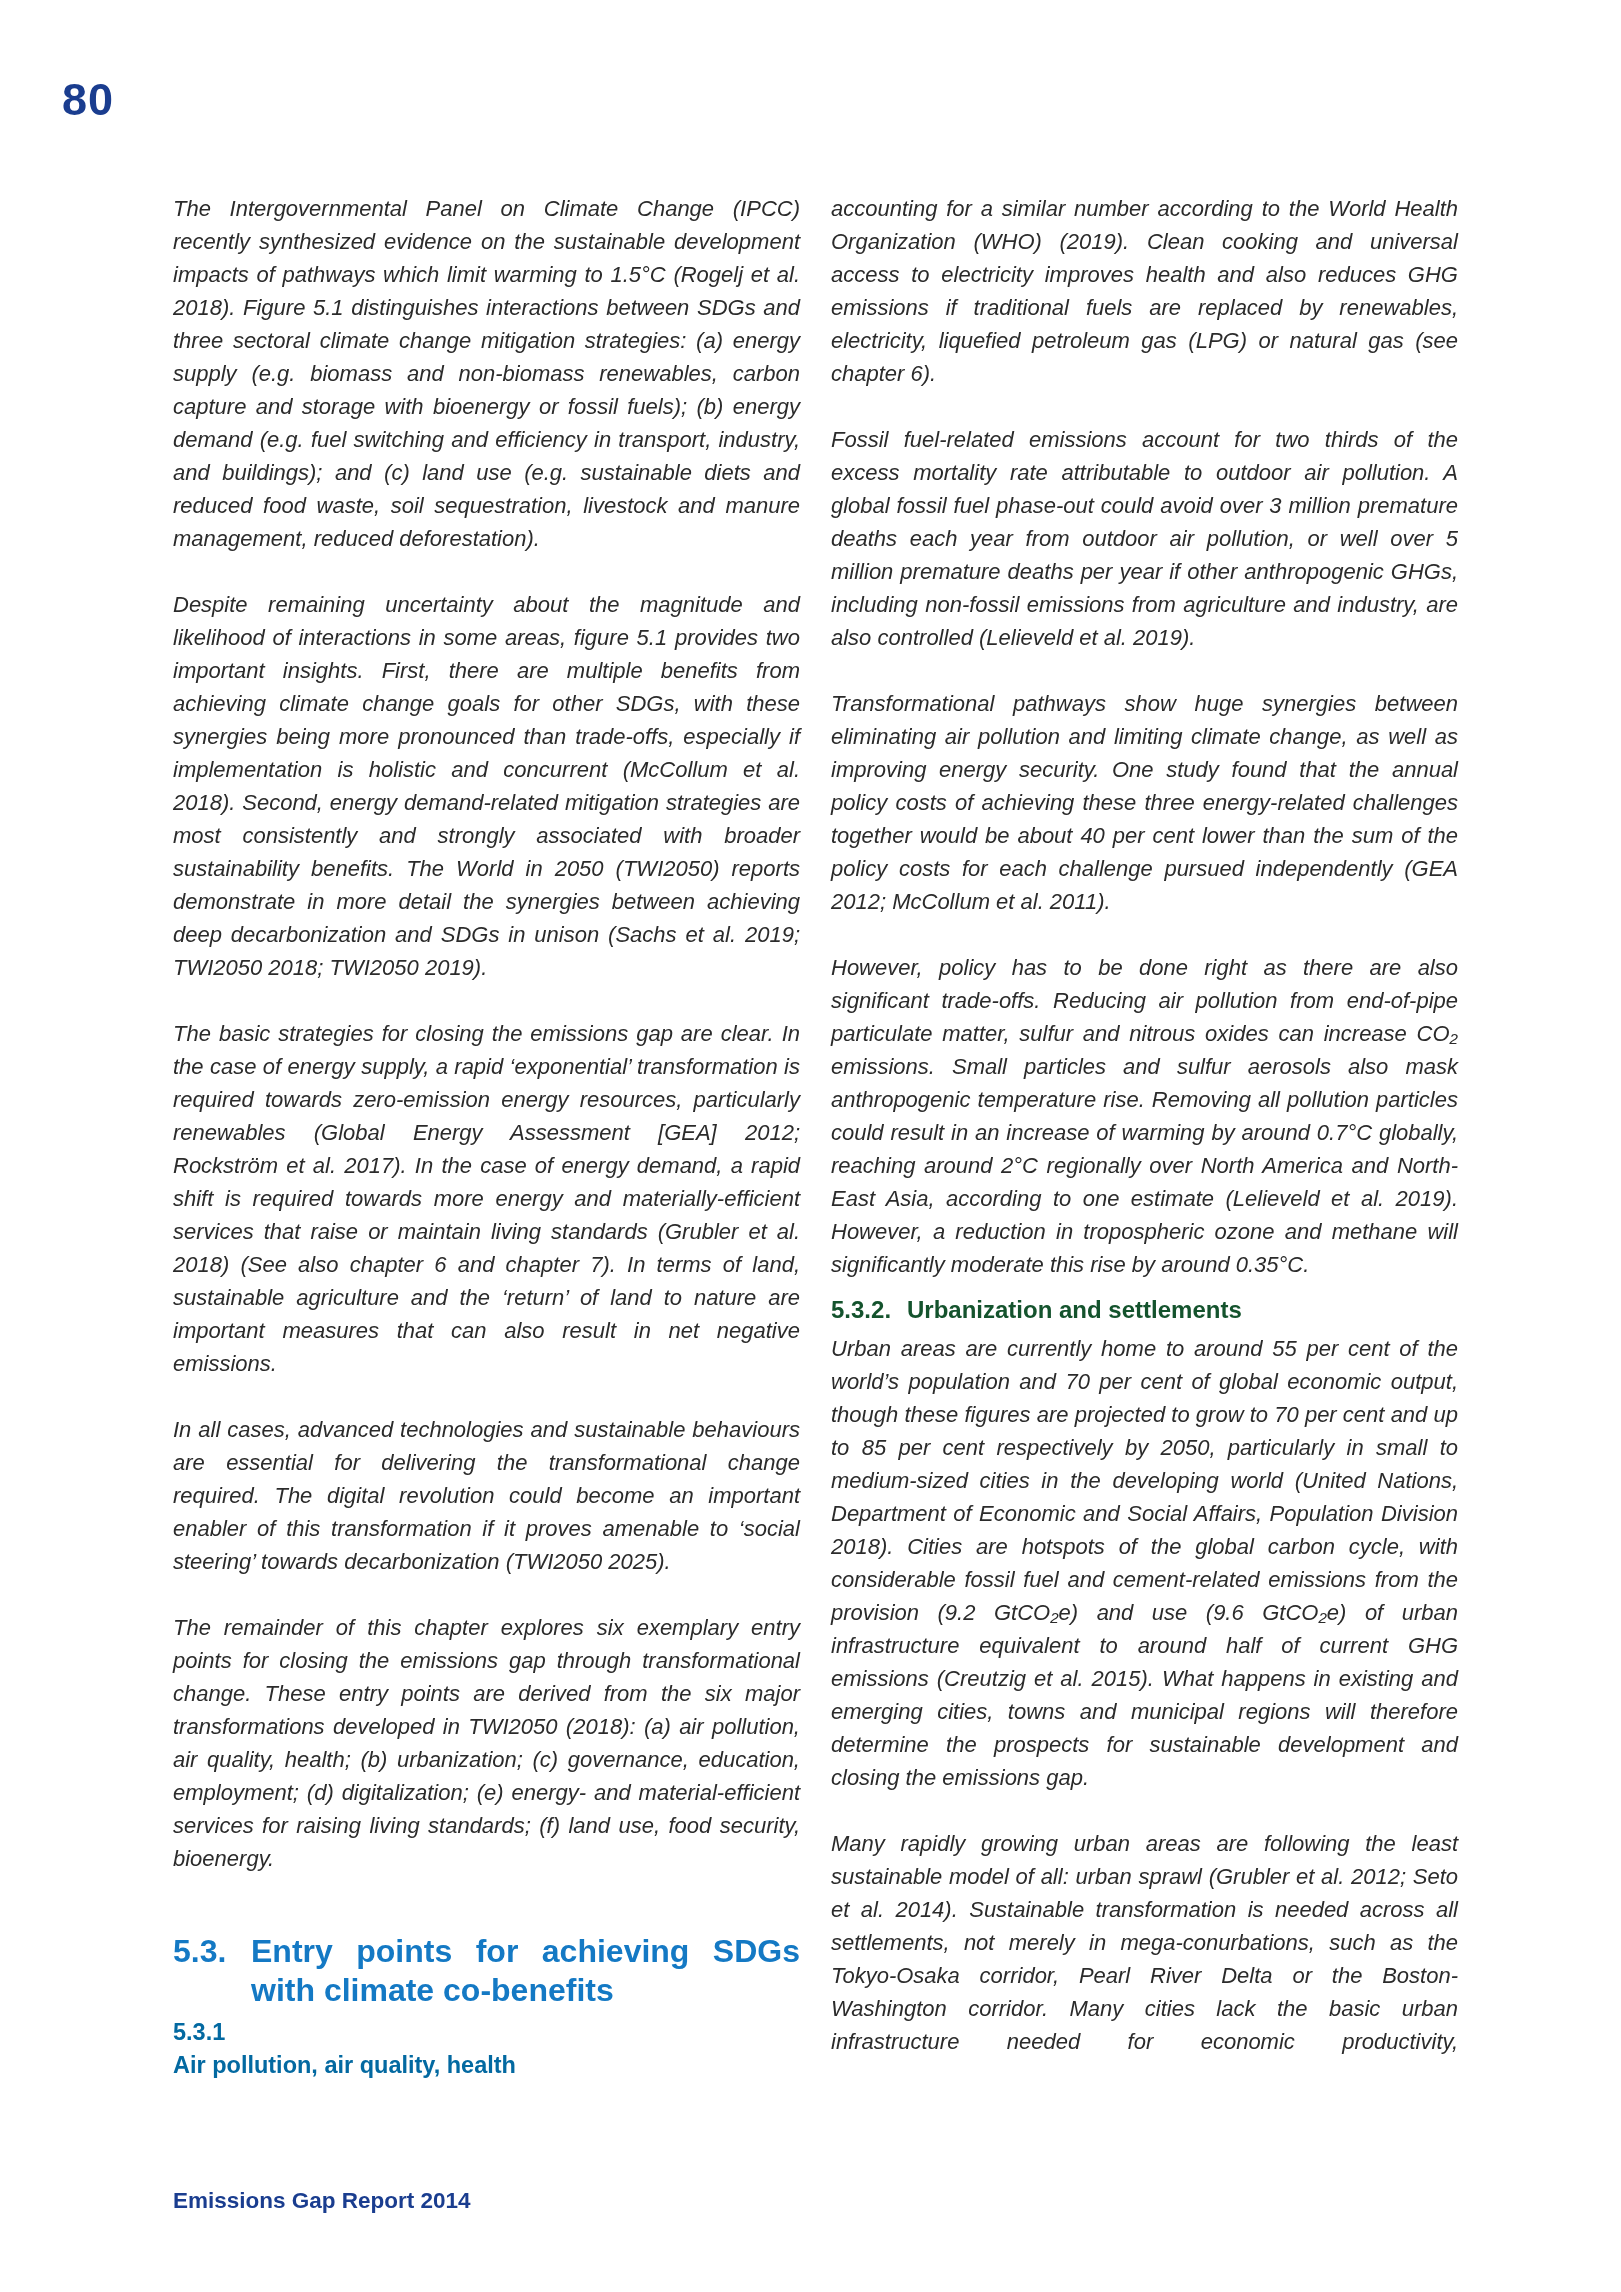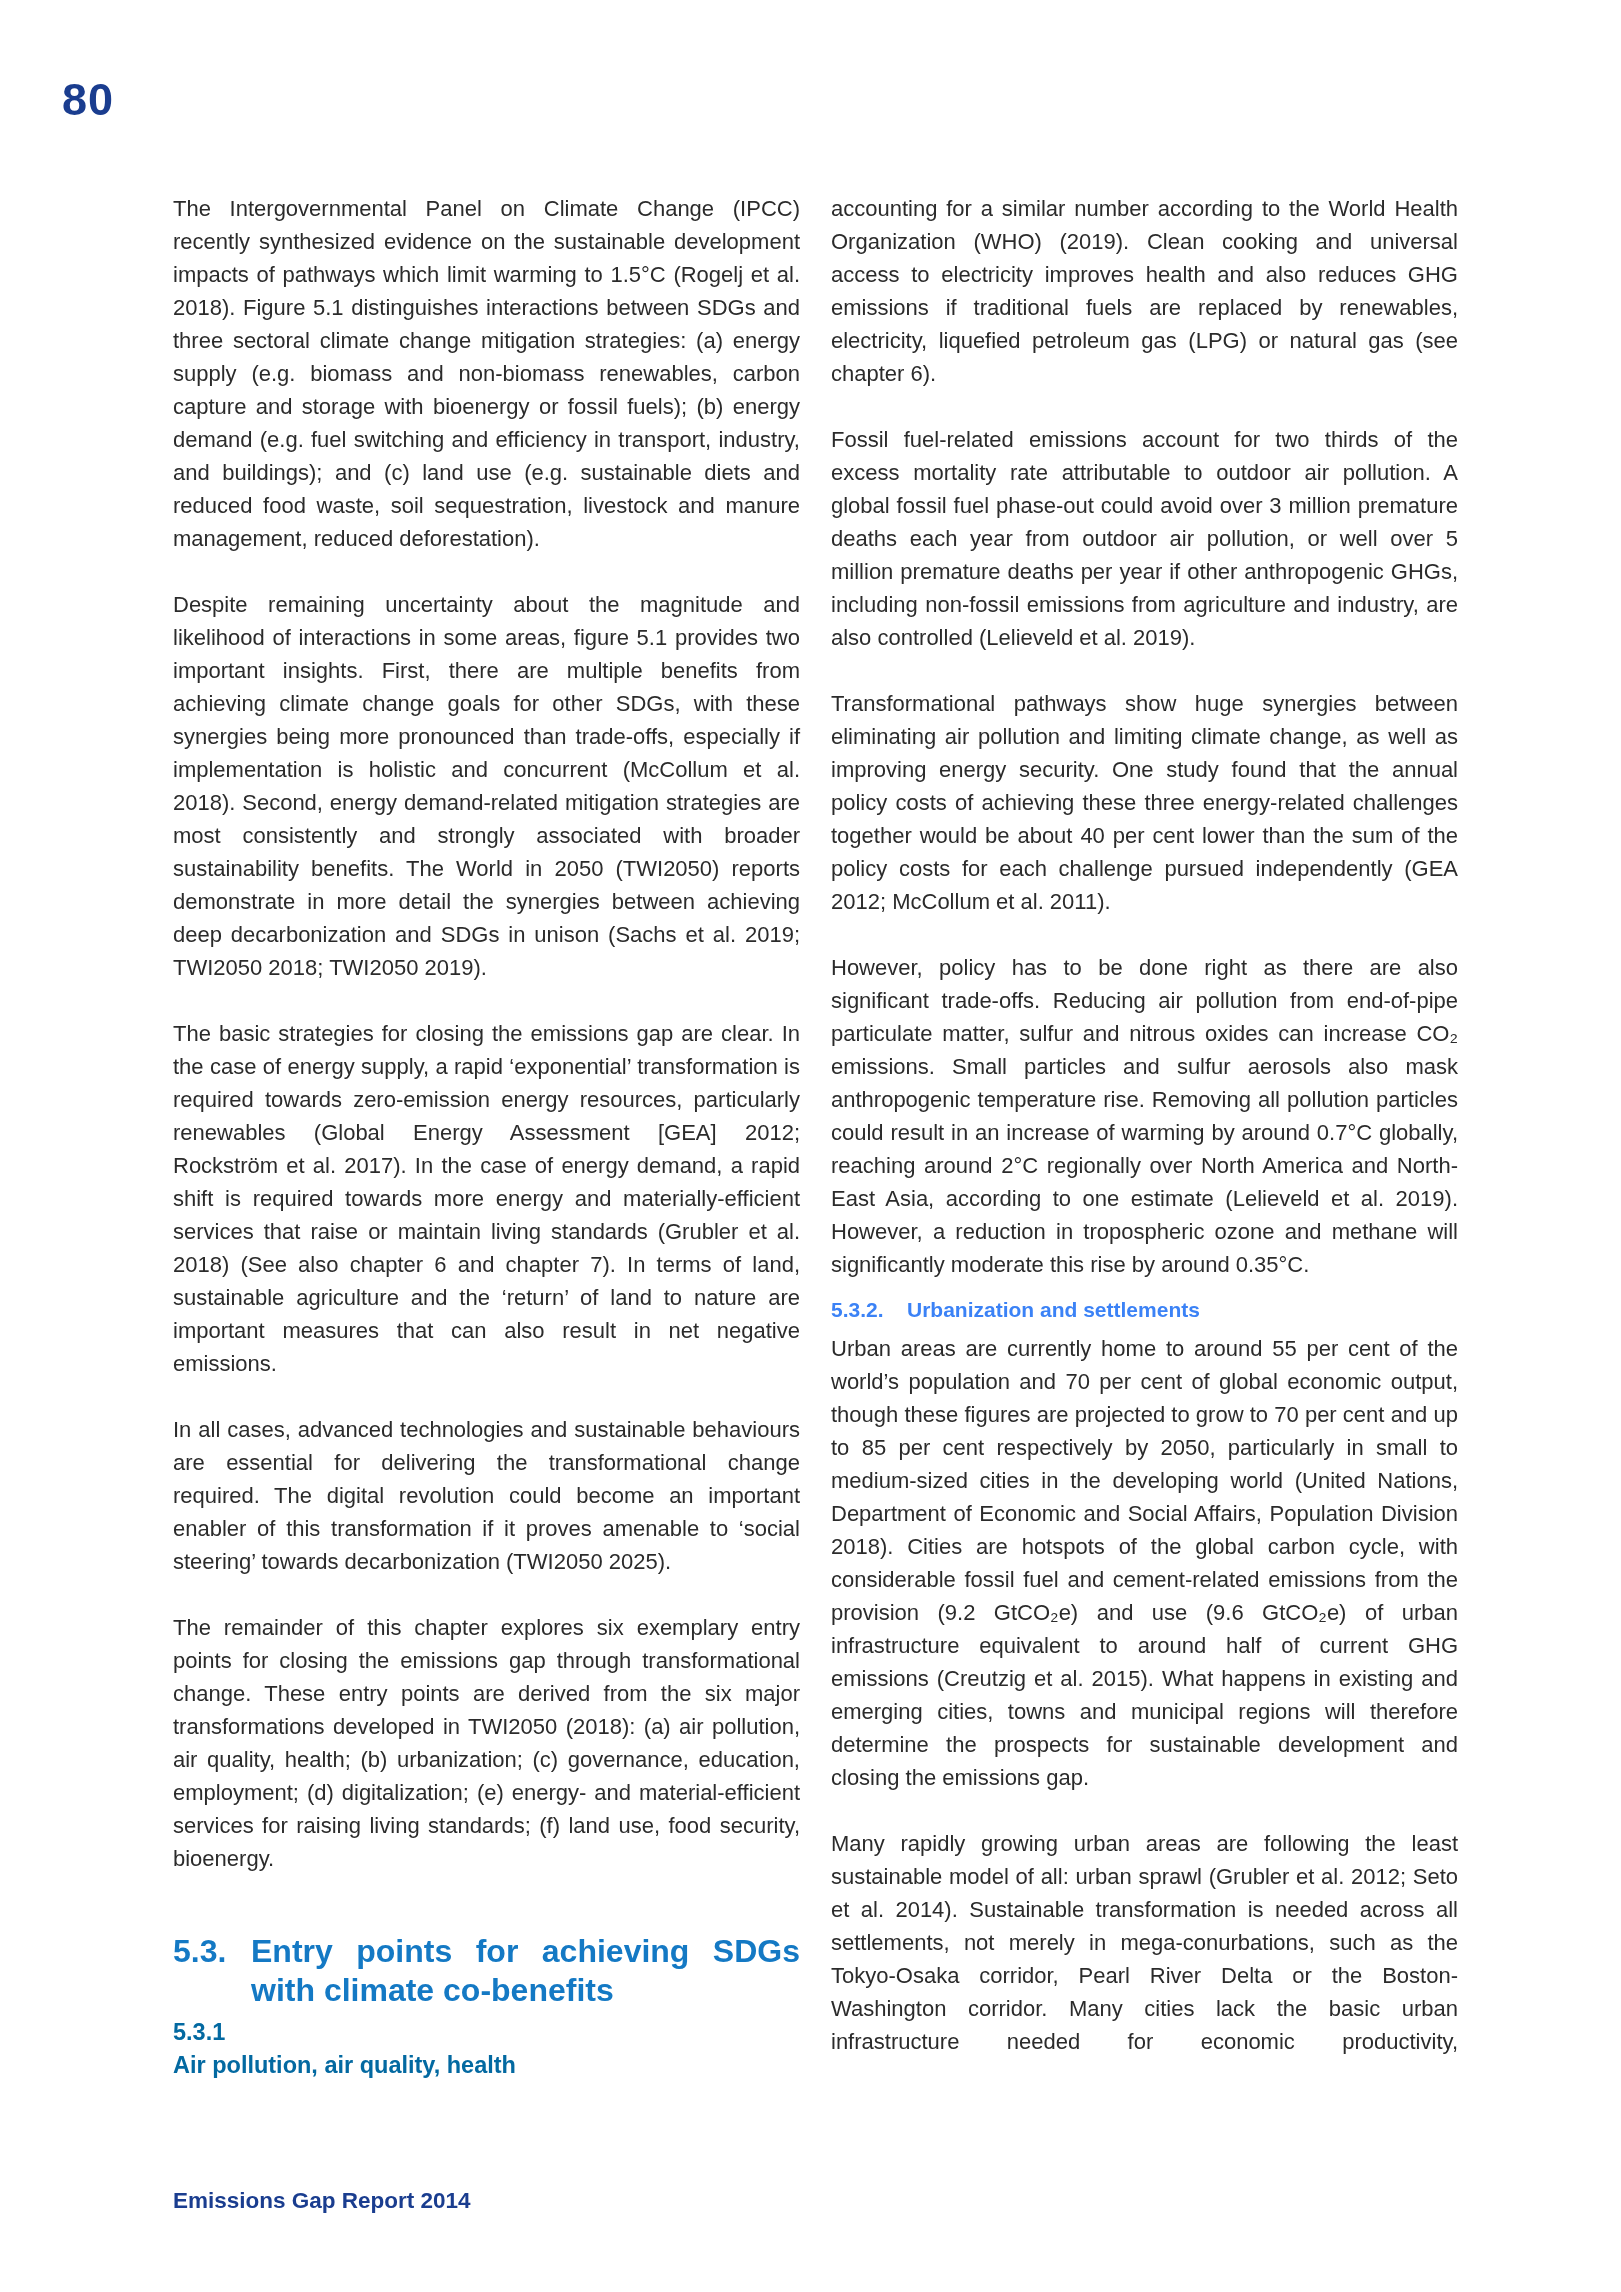--- a/index.html
+++ b/index.html
@@ -2,27 +2,27 @@
 <html><head>
 <meta charset="utf-8">
 <style>
   html, body { margin:0; padding:0; background:#ffffff; }
   body { width:1621px; height:2293px; position:relative; overflow:hidden;
          font-family:"Liberation Sans", sans-serif; color:#2b2b2b; }
   .page-num { position:absolute; left:62px; top:74px; font-size:45px; font-weight:bold; color:#1a3d8f; letter-spacing:1px; }
   .col { position:absolute; top:192px; width:627px; font-size:22px; line-height:33px; text-align:justify; font-weight:300; }
   .col-left { left:173px; }
   .col-right { left:831px; }
-  .col p { margin:0 0 33px 0; }
+  .col p { margin:0 0 33px 0;font-style:italic; }
   .col p.tight { margin-bottom:0; }
   .h2 { color:#1479c4; font-weight:bold; font-size:32px; line-height:39px; margin:57px 0 0 0; display:flex; }
   .h2 .num { width:78px; flex:none; }
   .h3 { color:#0369a1; font-weight:bold; font-size:23.5px; line-height:33px; margin:5.9px 0 5.9px 0; display:flex;flex-direction:column; }
   .h3 .num { width:78px; flex:none; }
-  .h3r { color:#3b82f6; font-weight:bold; font-size:21px; line-height:33px; margin:3.9px 0 5.9px 0; display:flex; }
+  .h3r { color:#14532d; font-weight:bold; font-size:24px; line-height:33px; margin:3.9px 0 5.9px 0; display:flex; }
   .h3r .num { width:76px; flex:none; }
   .footer { position:absolute; left:173px; top:2188px; font-size:22.5px; font-weight:bold; color:#1a3d8f; }
 </style>
 </head>
 <body>
 
 <div class="page-num">80</div>
 
 <div class="col col-left">
   <p>The Intergovernmental Panel on Climate Change (IPCC) recently synthesized evidence on the sustainable development impacts of pathways which limit warming to 1.5°C (Rogelj et al. 2018). Figure 5.1 distinguishes interactions between SDGs and three sectoral climate change mitigation strategies: (a) energy supply (e.g. biomass and non-biomass renewables, carbon capture and storage with bioenergy or fossil fuels); (b) energy demand (e.g. fuel switching and efficiency in transport, industry, and buildings); and (c) land use (e.g. sustainable diets and reduced food waste, soil sequestration, livestock and manure management, reduced deforestation).</p>

